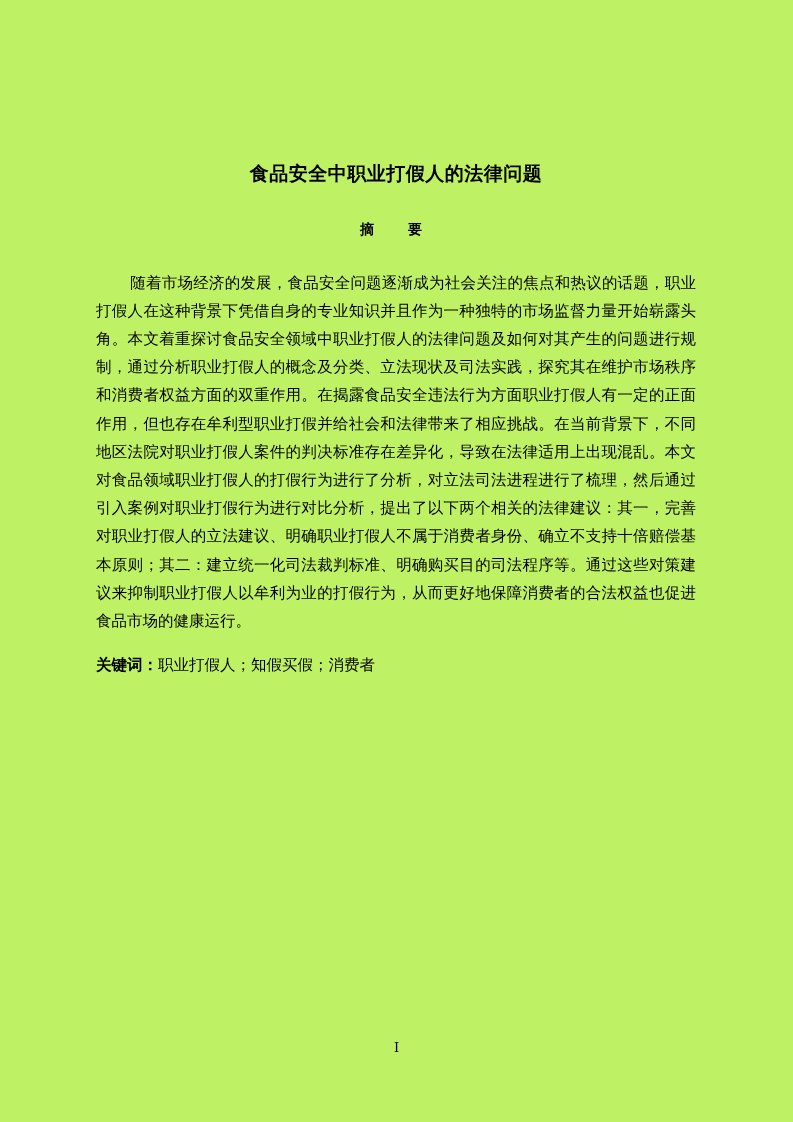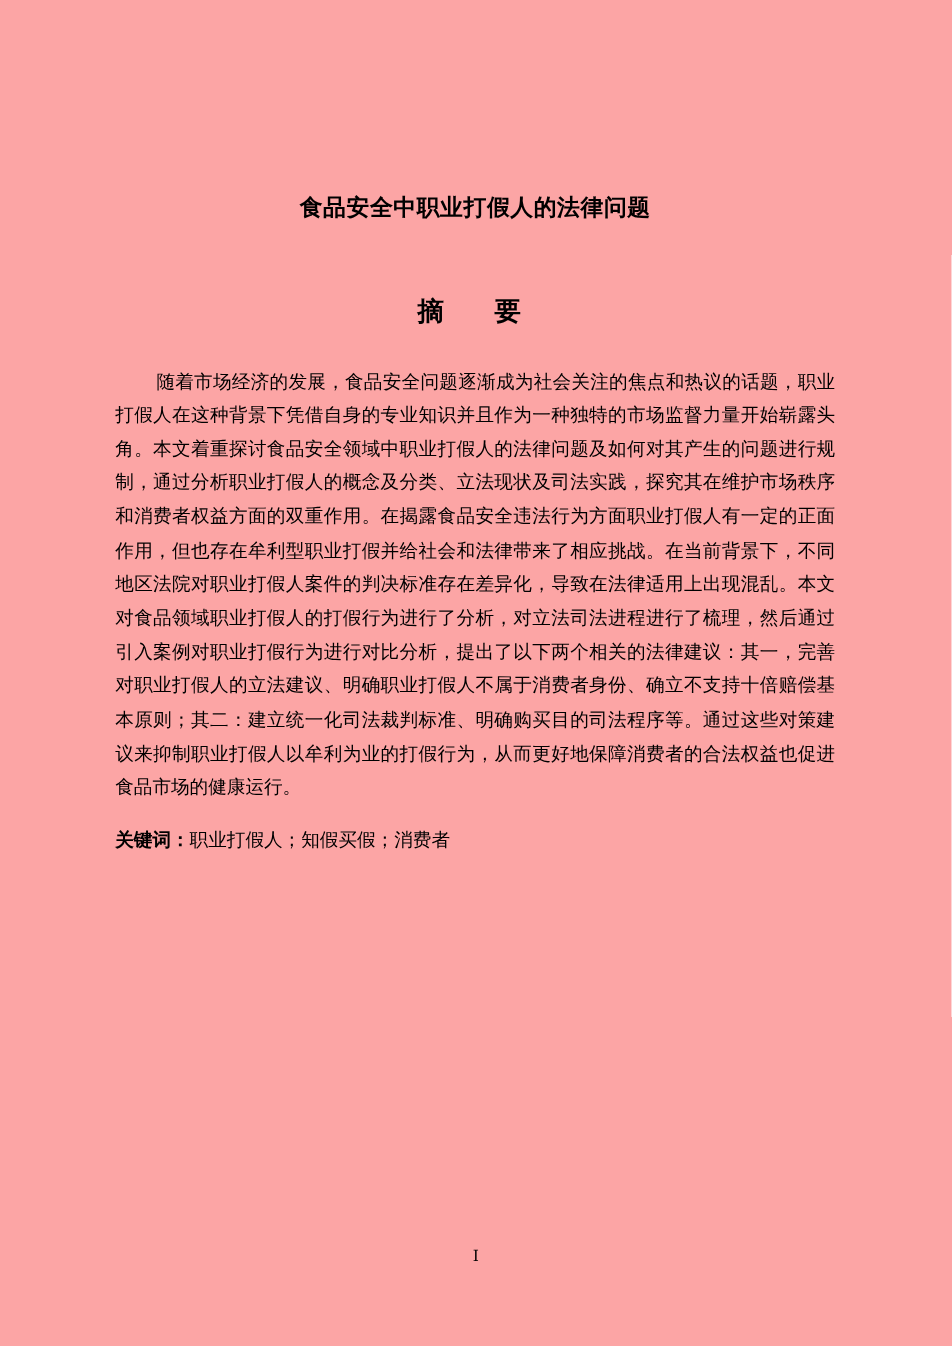--- a/index.html
+++ b/index.html
@@ -4,43 +4,43 @@
 <style>
   html, body {
     margin: 0;
     padding: 0;
     background: #ffffff;
   }
   .page {
     position: relative;
     width: 793px;
     height: 1122px;
-    background: #fca5a5;
+    background: #bef264;
     font-family: "DejaVu Sans", "Liberation Sans", sans-serif;
     color: #000000;
     overflow: hidden;
   }
   .content {
     position: absolute;
     left: 96px;
     top: 0;
     width: 600px;
   }
   .doc-title {
     margin-top: 160px;
     text-align: center;
     font-size: 19px;
     font-weight: bold;
     letter-spacing: 0.5px;
     line-height: 1.4;
   }
   .section-heading {
-    margin-top: 58px;
+    margin-top: 34px;
     text-align: center;
-    font-size: 22px;
+    font-size: 14px;
     font-weight: bold;
     letter-spacing: 10px;
   }
   .abstract-body {
     margin-top: 30px;
     font-size: 15.5px;
     line-height: 1.82;
     text-align: justify;
     text-justify: inter-ideograph;
     font-family: Liberation Serif, serif;

